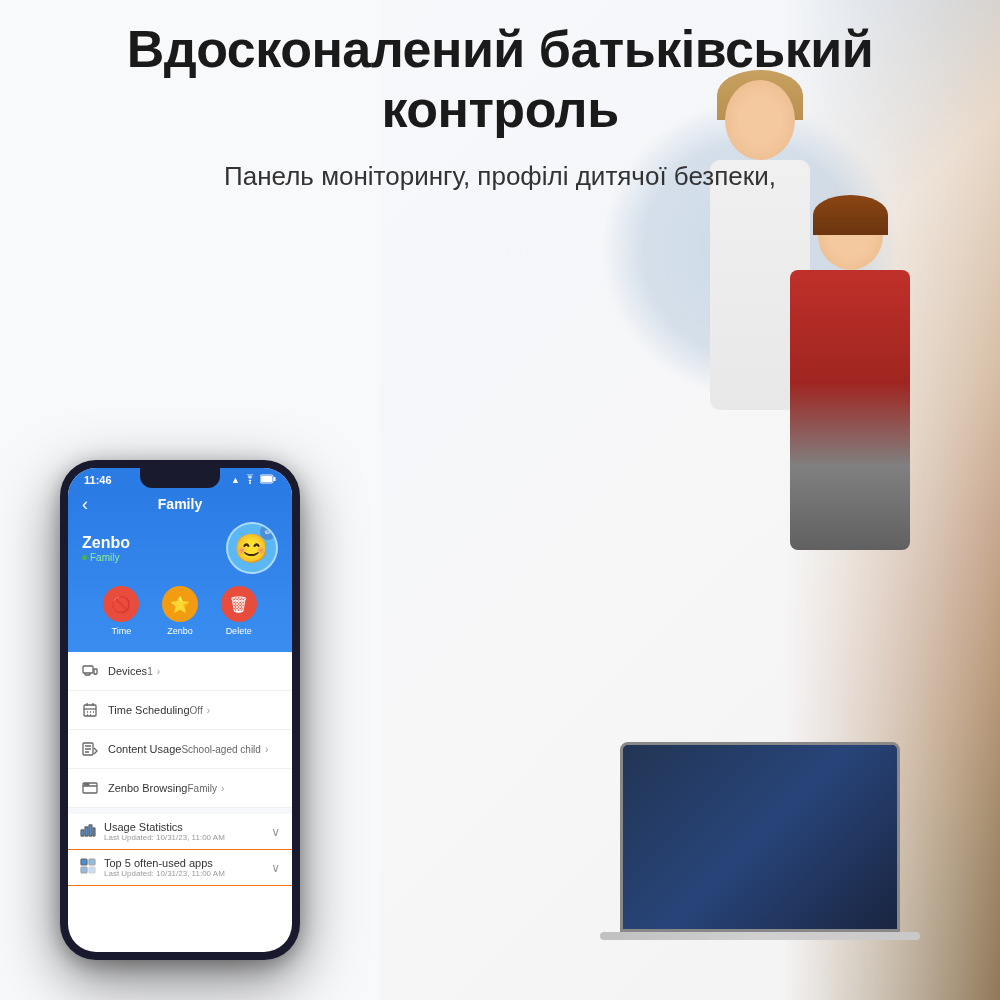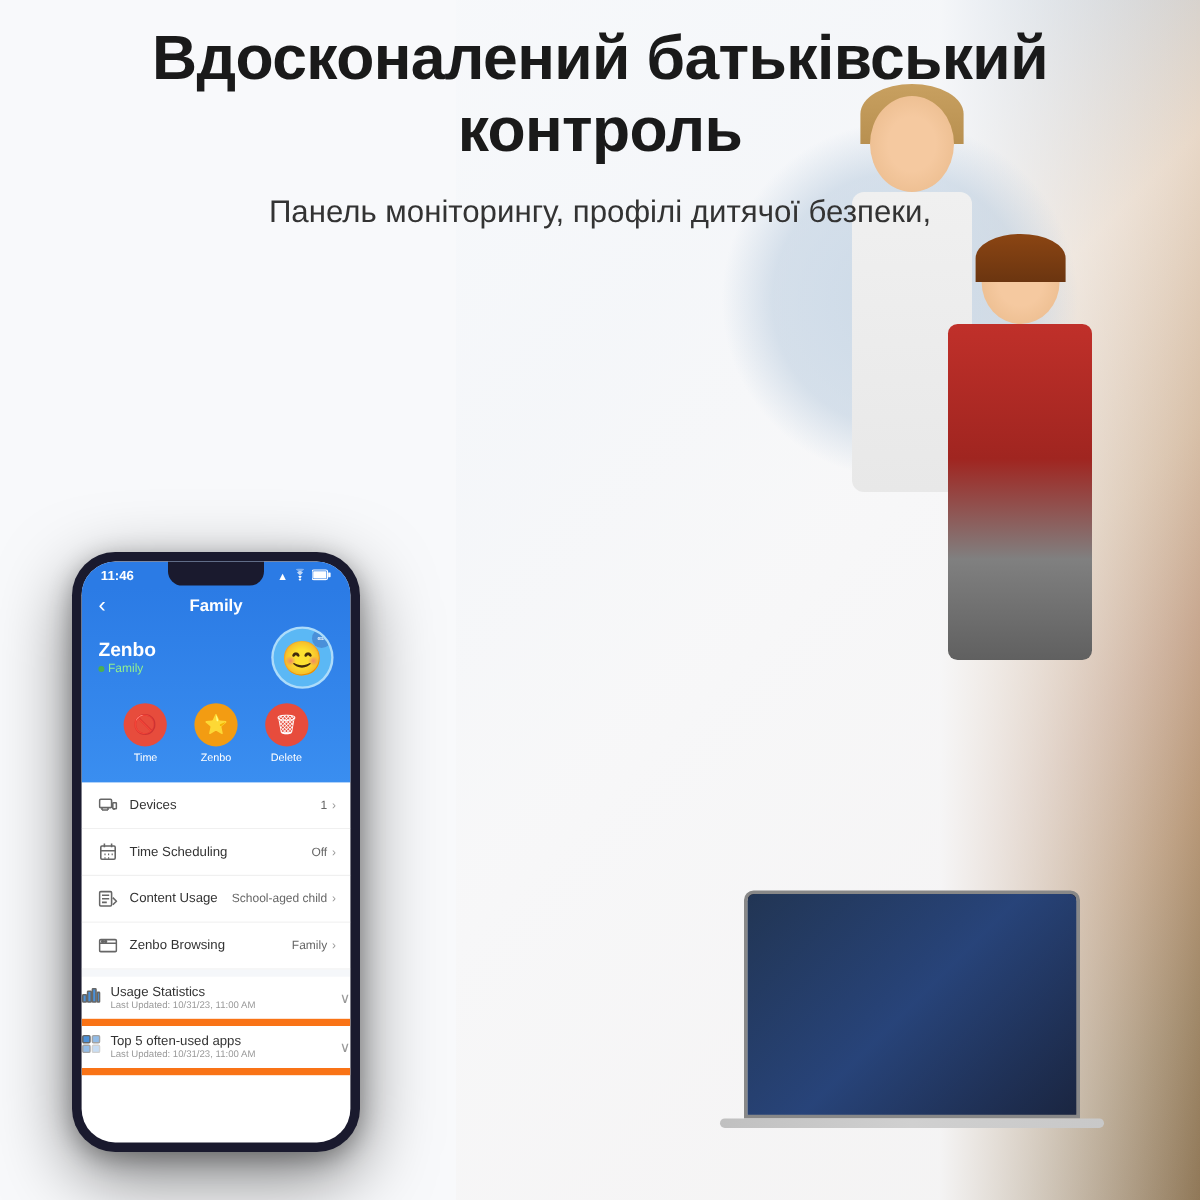--- a/index.html
+++ b/index.html
@@ -219,21 +219,20 @@
       font-size: 9px;
       color: white;
     }
 
     .menu-item {
       display: flex;
       align-items: center;
       padding: 9px 12px;
       background: white;
       border-bottom: 1px solid #f0f0f0;
-      justify-content: space-between;
     }
 
     .menu-item-left {
       display: flex;
       align-items: center;
       gap: 8px;
     }
 
     .menu-icon {
       width: 20px;
@@ -260,22 +259,22 @@
     }
 
     .menu-chevron {
       color: #999;
       font-size: 10px;
     }
 
     
     .stats-item {
       background: white;
-      border-bottom: 6px solid #f97316;
-      padding: 7px 0;
+      border-bottom: 1px solid #f97316;
+      padding: 7px 12px;
     }
 
     .stats-header {
       display: flex;
       align-items: center;
       justify-content: space-between;
     }
 
     .stats-left {
       display: flex;

